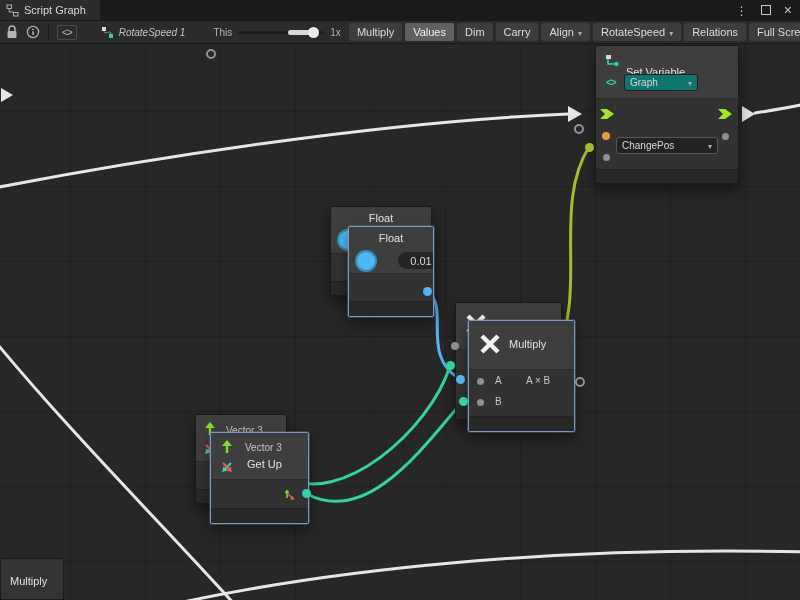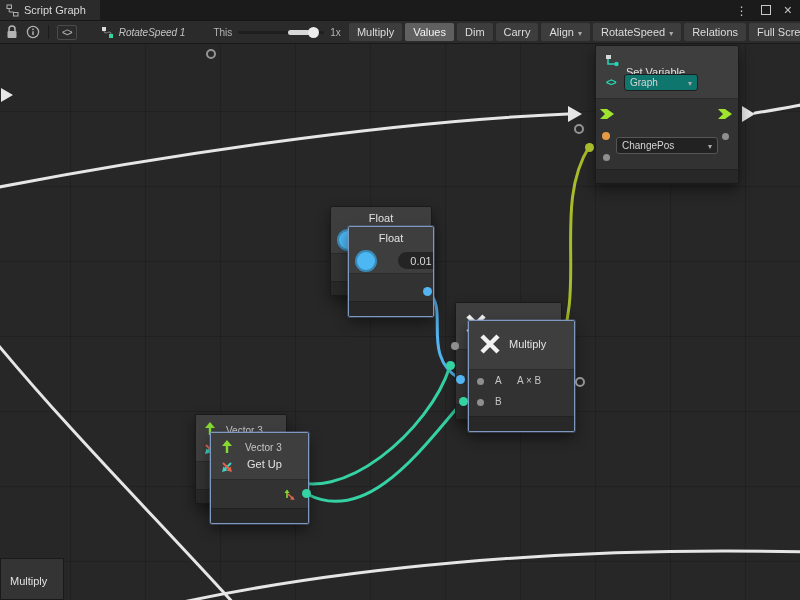--- a/index.html
+++ b/index.html
@@ -144,21 +144,21 @@
   <span class="dot d9 teal" style="left:446px;top:361px;"></span>
 
   <div class="node front sel" style="left:468px;top:320px;width:105px;height:110px;">
     <div class="hdr" style="height:48px;"></div>
     <svg class="aic" style="left:9px;top:11px;" width="24" height="24" viewBox="0 0 24 24">
       <path d="M4 4 L20 20 M20 4 L4 20" stroke="#f2f2f2" stroke-width="4.5"></path>
     </svg>
     <span class="nt" style="left:40px;top:17px;">Multiply</span>
     <span class="dot d7 gray" style="left:8px;top:57px;"></span>
     <span class="ns" style="left:26px;top:54px;">A</span>
-    <span class="ns" style="left:48px;top:54px;">A × B</span>
+    <span class="ns" style="left:57px;top:54px;">A × B</span>
     <span class="dot d7 gray" style="left:8px;top:78px;"></span>
     <span class="ns" style="left:26px;top:75px;">B</span>
     <div class="nfoot" style="height:14px;"></div>
   </div>
   <span class="dot d9 blue" style="left:456px;top:375px;"></span>
   <span class="dot d9 teal" style="left:459px;top:397px;"></span>
   <span class="ring" style="left:575px;top:377px;"></span>
 
   <div class="node" style="left:195px;top:414px;width:90px;height:88px;">
     <div class="hdr" style="height:46px;"></div>

